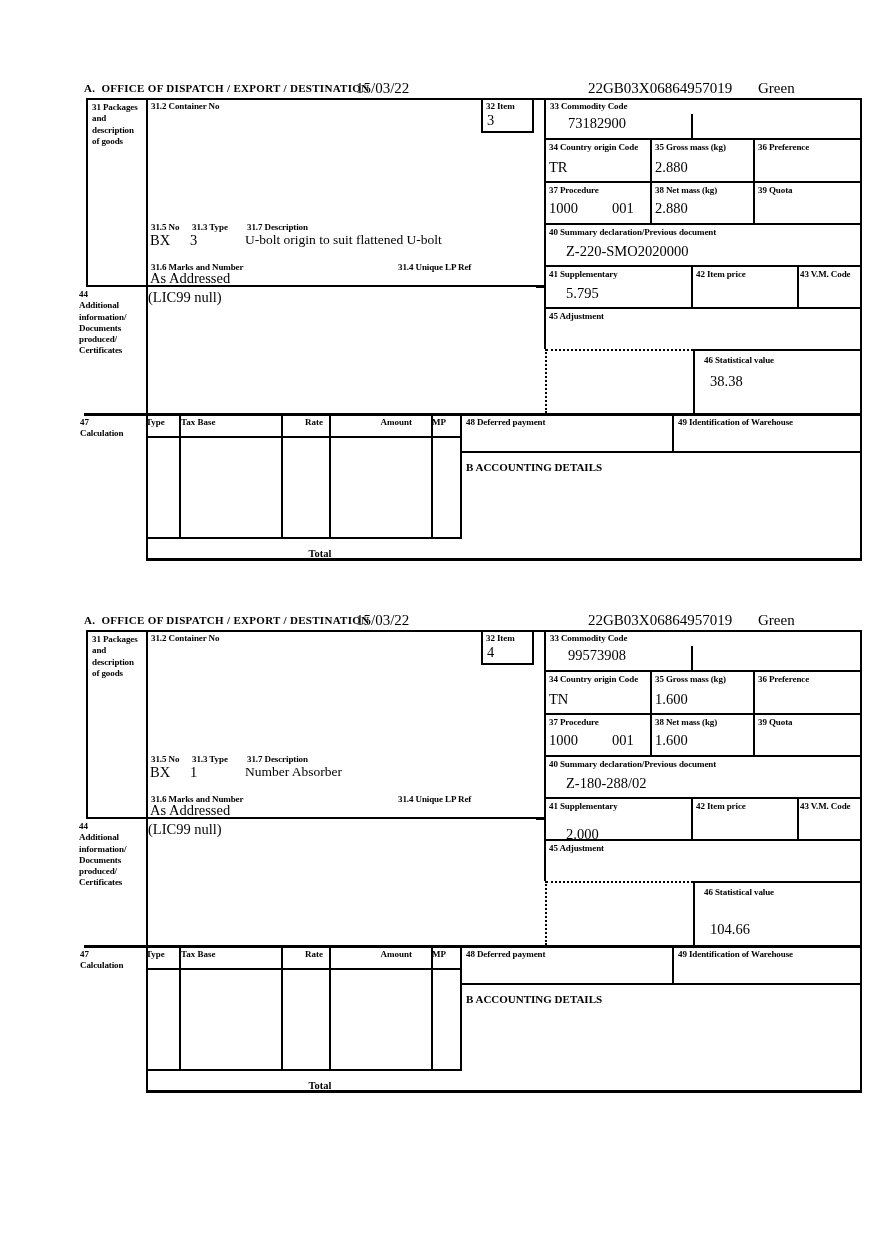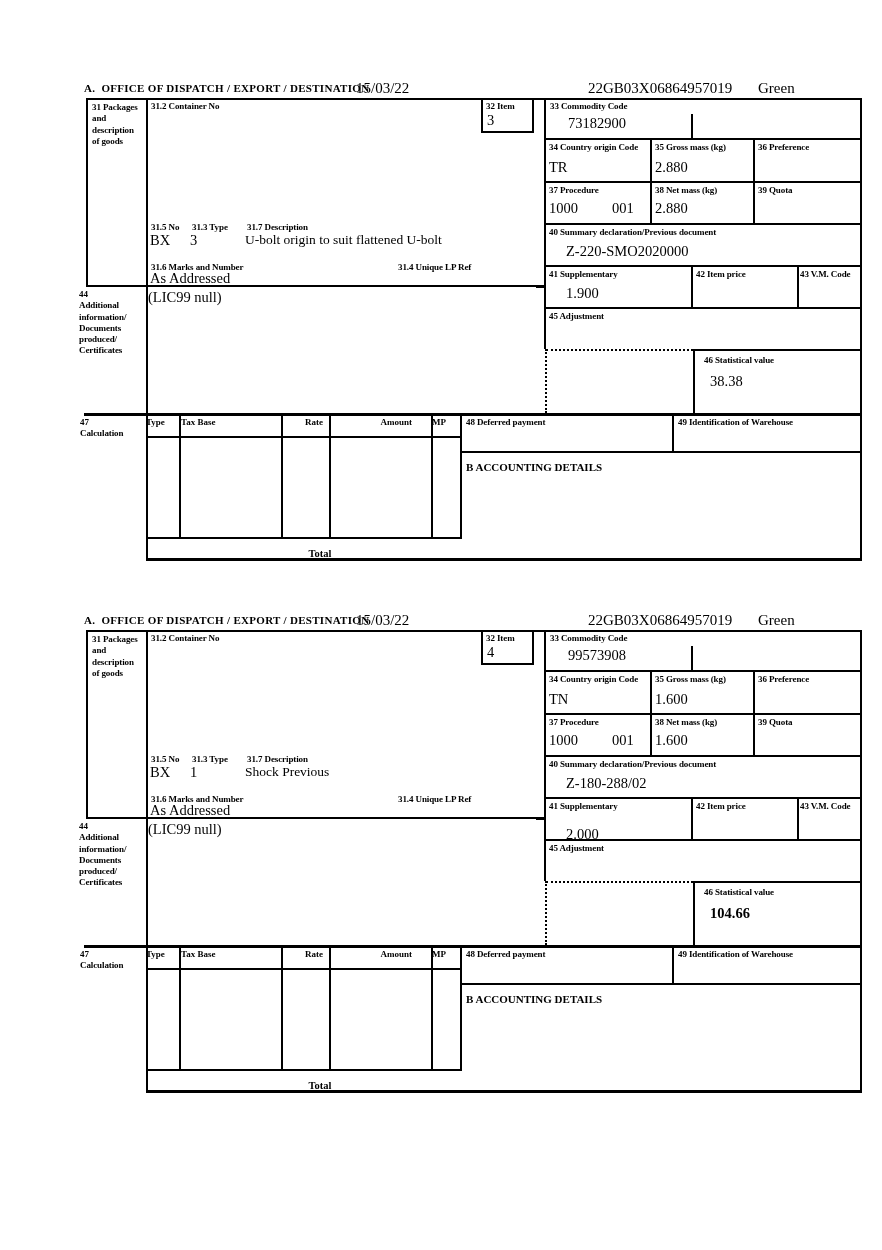--- a/index.html
+++ b/index.html
@@ -77,21 +77,21 @@
   <div class="lb" style="left:655px;top:107px;">38 Net mass (kg)</div>
   <div class="lb" style="left:758px;top:107px;">39 Quota</div>
   <div class="vl" style="left:549px;top:123px;">1000</div>
   <div class="vl" style="left:612px;top:123px;">001</div>
   <div class="vl" style="left:655px;top:123px;">2.880</div>
 
   <div class="lb" style="left:549px;top:149px;">40 Summary declaration/Previous document</div>
   <div class="vl" style="left:566px;top:166px;">Z-220-SMO2020000</div>
 
   <div class="lb" style="left:549px;top:191px;">41 Supplementary</div>
-  <div class="vl" style="left:566px;top:208px;">1.900</div>
+  <div class="vl" style="left:566px;top:208px;">5.795</div>
   <div class="lb" style="left:696px;top:191px;">42 Item price</div>
   <div class="lb" style="left:800px;top:191px;">43 V.M. Code</div>
 
   <div class="lb" style="left:549px;top:233px;">45 Adjustment</div>
   <div class="lb" style="left:704px;top:277px;">46 Statistical value</div>
   <div class="vl" style="left:710px;top:296px;">38.38</div>
 
   <div class="lb" style="left:151px;top:144px;">31.5 No</div>
   <div class="lb" style="left:192px;top:144px;">31.3 Type</div>
   <div class="lb" style="left:247px;top:144px;">31.7 Description</div>
@@ -198,28 +198,28 @@
   <div class="lb" style="left:549px;top:149px;">40 Summary declaration/Previous document</div>
   <div class="vl" style="left:566px;top:166px;">Z-180-288/02</div>
 
   <div class="lb" style="left:549px;top:191px;">41 Supplementary</div>
   <div class="vl" style="left:566px;top:208px;margin-top:9px;">2.000</div>
   <div class="lb" style="left:696px;top:191px;">42 Item price</div>
   <div class="lb" style="left:800px;top:191px;">43 V.M. Code</div>
 
   <div class="lb" style="left:549px;top:233px;">45 Adjustment</div>
   <div class="lb" style="left:704px;top:277px;">46 Statistical value</div>
-  <div class="vl" style="left:710px;top:296px;font-weight:bold;">104.66</div>
+  <div class="vl" style="left:710px;top:312px;">104.66</div>
 
   <div class="lb" style="left:151px;top:144px;">31.5 No</div>
   <div class="lb" style="left:192px;top:144px;">31.3 Type</div>
   <div class="lb" style="left:247px;top:144px;">31.7 Description</div>
   <div class="vl" style="left:150px;top:155px;">BX</div>
   <div class="vl" style="left:190px;top:155px;">1</div>
-  <div class="vl" style="left:245px;top:155px;font-size:13.5px;">Shock Previous</div>
+  <div class="vl" style="left:245px;top:155px;font-size:13.5px;">Number Absorber</div>
 
   <div class="lb" style="left:151px;top:184px;">31.6 Marks and Number</div>
   <div class="lb" style="left:398px;top:184px;">31.4 Unique LP Ref</div>
   <div class="vl" style="left:150px;top:193px;">As Addressed</div>
 
   <div class="lb pre" style="left:79px;top:211px;">44
 Additional
 information/
 Documents
 produced/

